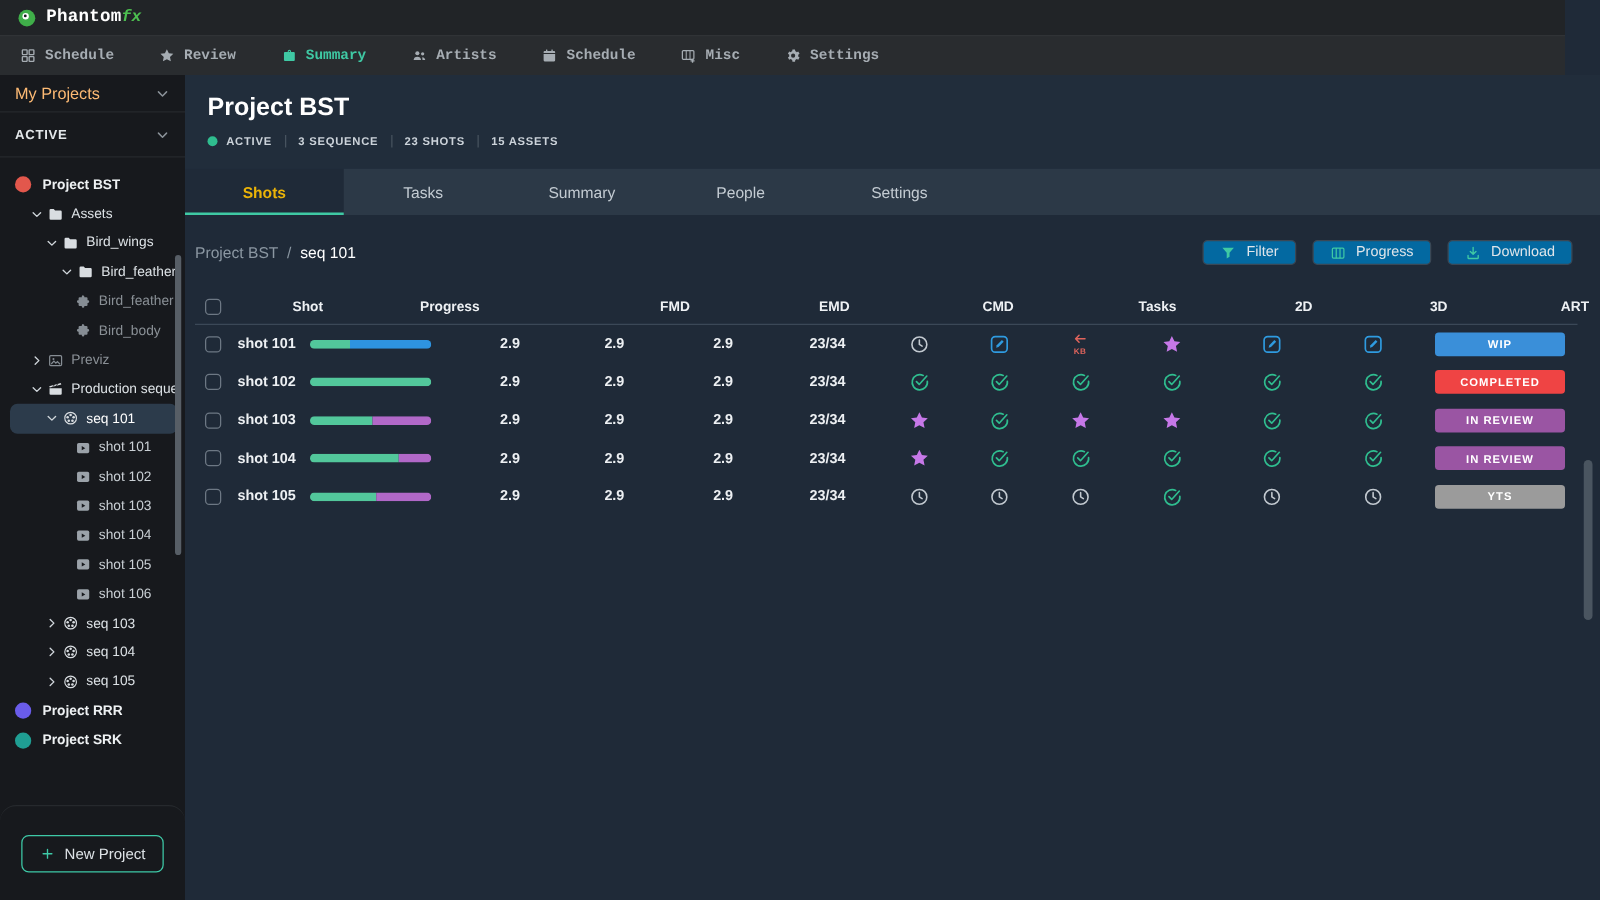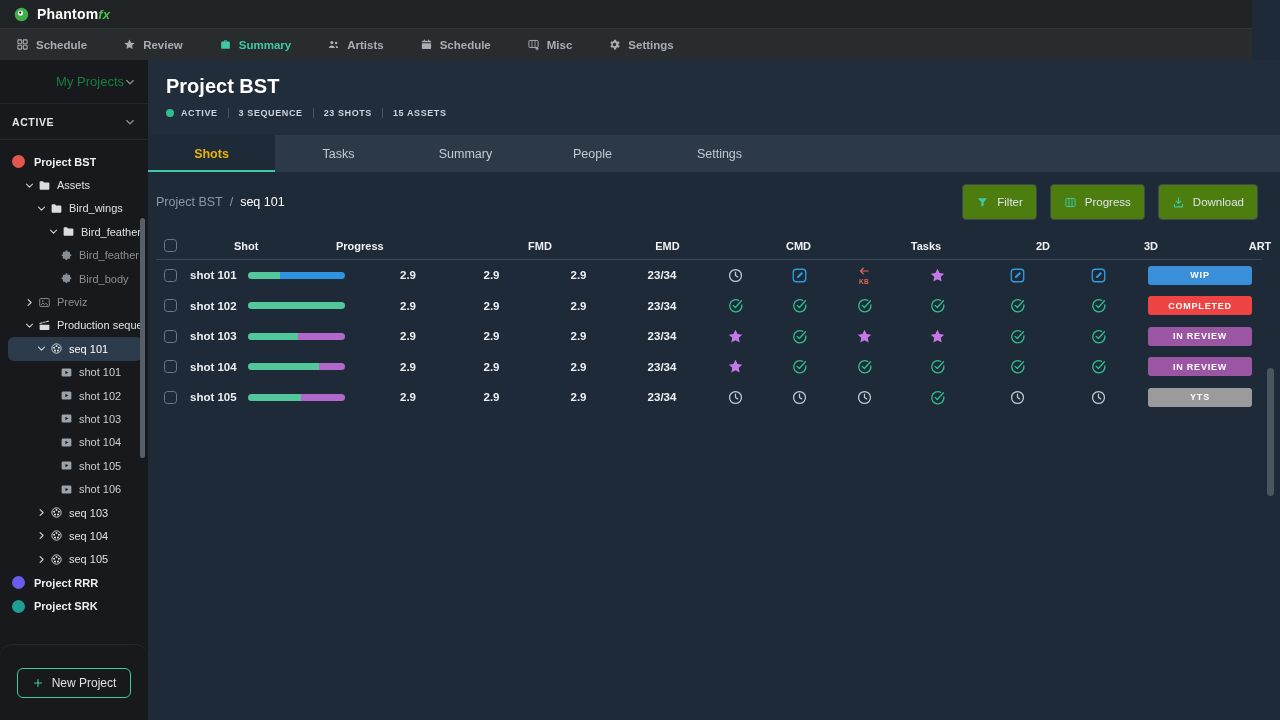--- a/index.html
+++ b/index.html
@@ -6,34 +6,34 @@
   html,body { width:1280px; height:720px; }
   body {
     position: relative; overflow: hidden;
     background: #1f2a38;
     font-family: "Liberation Sans", sans-serif;
     -webkit-font-smoothing: antialiased;
   }
   .ic { display:block; }
 
   
-  .topbar { position:absolute; left:0; top:0; width:1252px; height:60px; }
+  .topbar { position:absolute; left:0; top:0; width:1252px; height:60px;font-family:Liberation Mono, monospace; }
   .logo-row { height:28px; background:#212427; display:flex; align-items:center; padding-left:13px; gap:7px; }
   .logo-ic { width:17px; height:17px; }
   .brand { font-size:14px; font-weight:700; color:#fff; letter-spacing:.2px; }
   .brand-fx { color:#4cbf50; font-style:italic; font-weight:700; font-size:13px; }
   .nav-row { height:32px; background:#292c2f; border-top:1px solid #303336; display:flex; align-items:center; padding-left:16px; gap:36px; }
   .nav-item { display:flex; align-items:center; gap:7px; font-size:11.5px; font-weight:600; color:#a6adb3; cursor:pointer; white-space:nowrap; }
   .nav-item.active { color:#3fc9a4; }
   .nav-item .ic { width:13px; height:13px; }
 
   
   .sidebar { position:absolute; left:0; top:60px; width:148px; height:660px; background:#17191d; display:flex; flex-direction:column; }
   .side-head, .side-filter { display:flex; align-items:center; justify-content:space-between; padding:0 12px; border-bottom:1px solid #26292d; cursor:pointer; }
-  .side-head { height:44px; color:#15803d; font-size:13px;justify-content:flex-end; }
+  .side-head { height:30px; color:#fdba74; font-size:13px; }
   .side-filter { height:36px; color:#e3e7ea; font-size:10.5px; font-weight:700; letter-spacing:.6px; }
   .chev { width:12px; height:12px; color:#8a9198; }
   .tree { flex:1; padding-top:10px; position:relative; overflow:hidden; }
   .trow { height:23.4px; display:flex; align-items:center; margin:0 6px 0 8px; border-radius:6px; font-size:11px; color:#dde2e6; cursor:pointer; white-space:nowrap; overflow:hidden; }
   .trow.muted { color:#8a9096; }
   .trow.root { font-weight:600; color:#eef1f3; }
   .trow.shot-item { color:#c9cfd4; }
   .trow.sel { background:#2c3b4b; color:#fff; }
   .tchev { width:11px; height:11px; margin-right:3px; color:#cfd5da; flex:none; }
   .tic { width:13px; height:13px; margin-right:6px; flex:none; color:#d9dde1; }
@@ -57,21 +57,21 @@
 
   .tabsbar { height:37px; background:#2c3947; display:flex; }
   .tab { width:127px; display:flex; align-items:center; justify-content:center; font-size:12.5px; color:#c3cbd2; cursor:pointer; }
   .tab.active { background:#1f2a38; color:#eab308; font-weight:700; box-shadow:inset 0 -2px 0 #3fc9a4; }
 
   .content { position:relative; padding-left:8px; }
   .toolbar { height:60px; display:flex; align-items:center; }
   .crumb { font-size:12.5px; color:#8b97a2; display:flex; align-items:center; gap:7px; }
   .crumb .cur { color:#fff; }
   .tb-actions { margin-left:auto; display:flex; gap:13px; margin-right:22px; }
-  .tbtn { display:flex; align-items:center; gap:8px; height:36px; padding:0 13px; background:#4d7c0f; border:1px solid #3a4856; border-radius:4px; color:#dfe5ea; font-size:11.5px; font-family:inherit; cursor:pointer; }
+  .tbtn { display:flex; align-items:center; gap:8px; height:20px; padding:0 13px; background:#0369a1; border:1px solid #3a4856; border-radius:4px; color:#dfe5ea; font-size:11.5px; font-family:inherit; cursor:pointer; }
   .tbtn .ic { width:13px; height:13px; color:#3fc9a4; }
 
   .tgrid { display:grid; grid-template-columns:34px 58px 120px 80px 87px 87px 80px 66px 62px 68px 78px 82px 80px 1fr; align-items:center; }
   .thead { height:28px; border-bottom:1px solid #3b4857; margin-right:18px;gap:44px; }
   .th { font-size:11px; font-weight:700; color:#eef1f4; }
   .th.c, .cell.c { text-align:center; }
   .rowline { height:30.5px; margin-right:18px; }
   .cell { font-size:11.5px; font-weight:700; color:#edf0f3; }
   .ckb { width:13px; height:13px; border:1.5px solid #6d7884; border-radius:3.5px; margin-left:8px; cursor:pointer; }
   .shotname { font-size:11.5px; font-weight:600; color:#edf0f3; cursor:pointer; }

